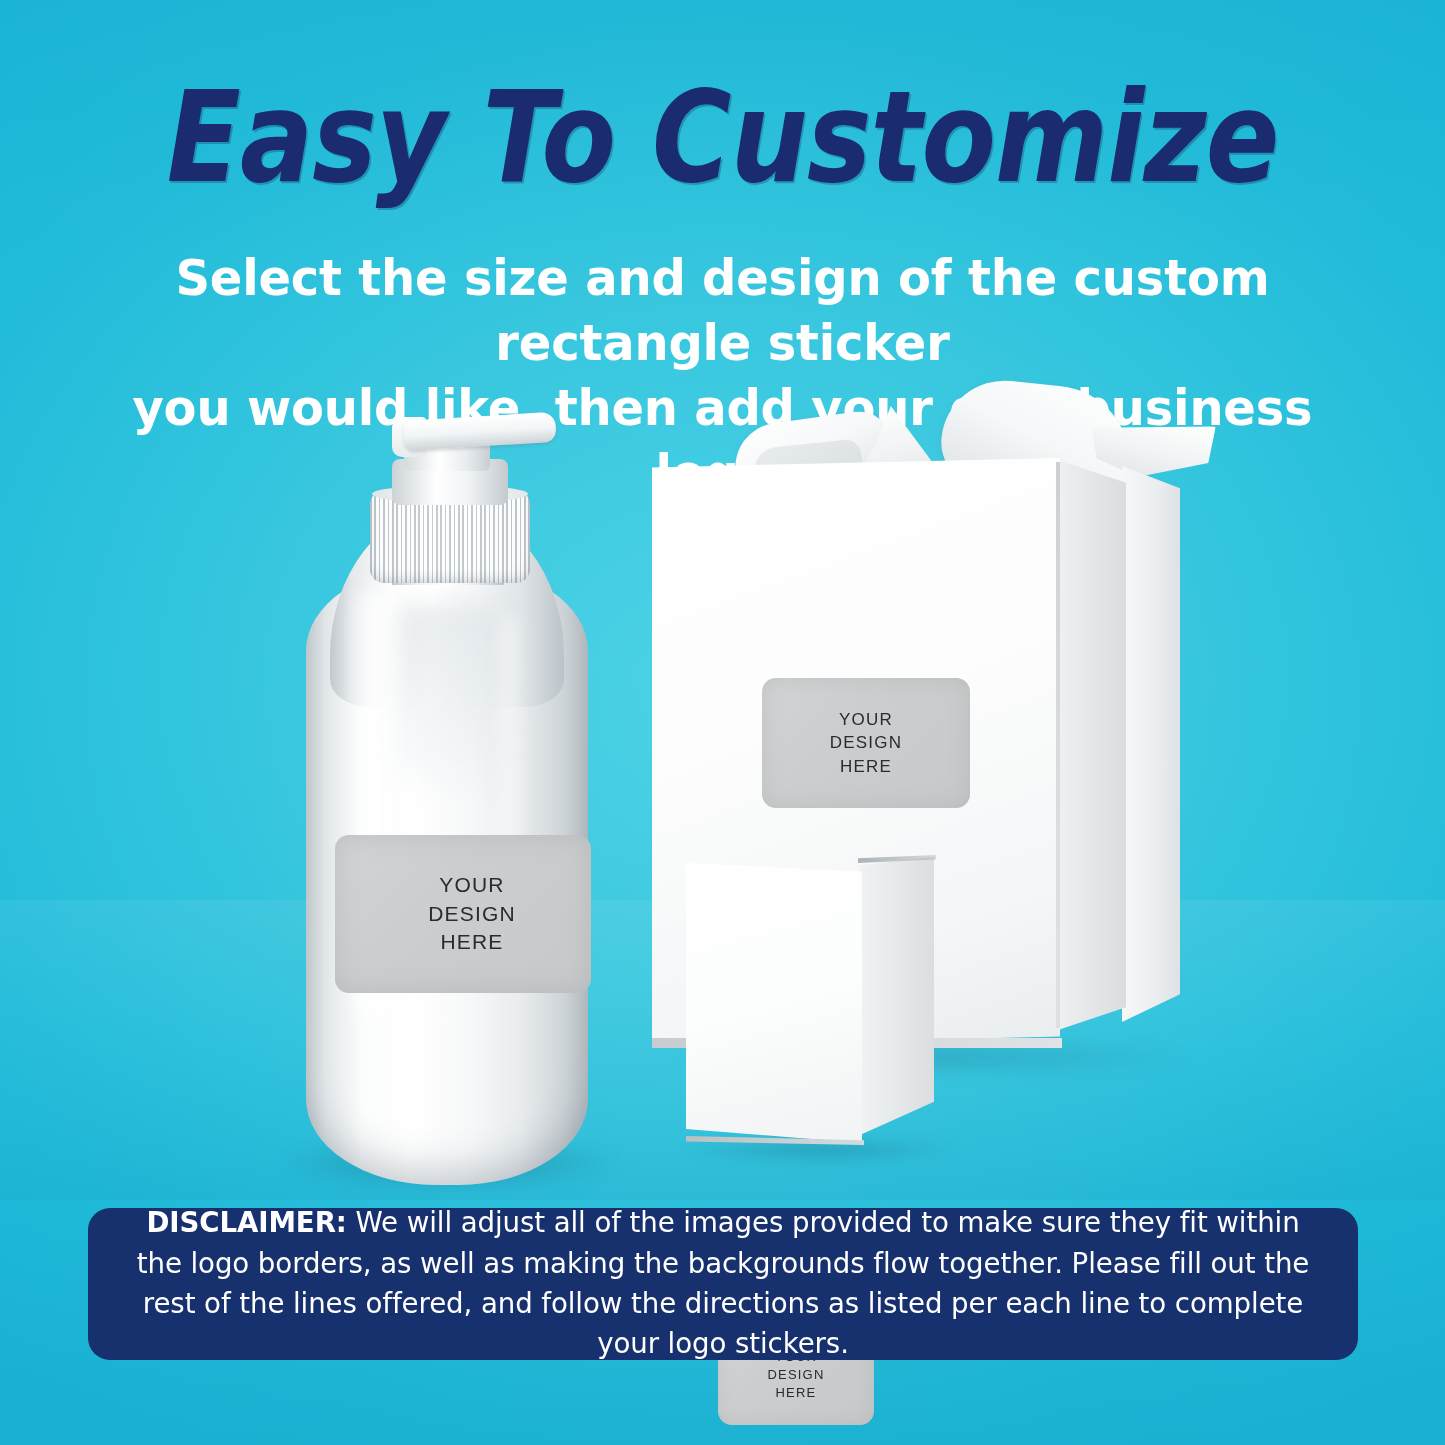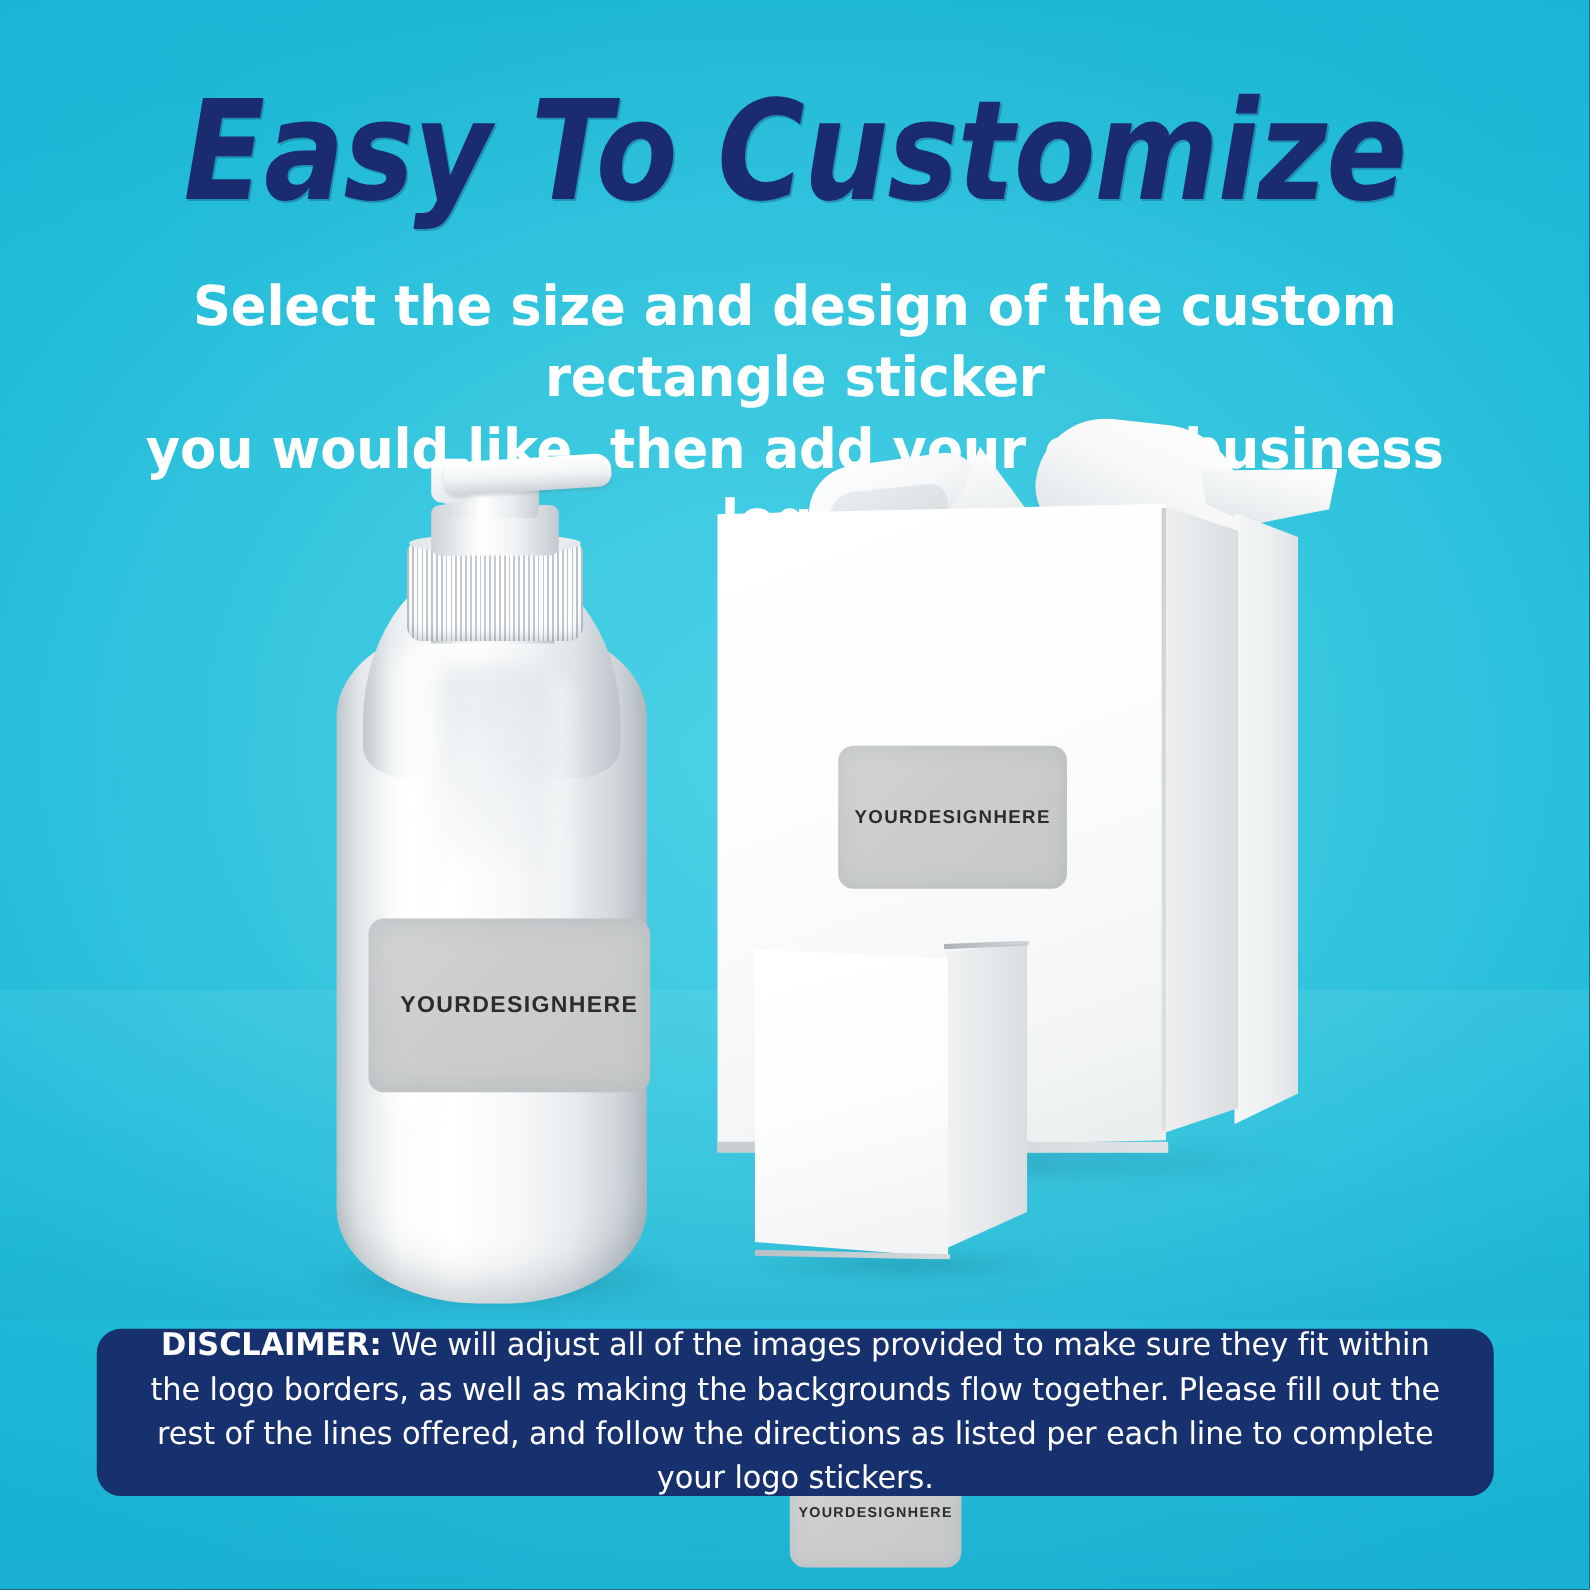--- a/index.html
+++ b/index.html
@@ -241,25 +241,26 @@
     border-radius: 10px 4px 4px 10px;
     background: linear-gradient(180deg,#ffffff 0%,#e7ebed 100%);
   }
 
   
   .sticker {
     position: absolute;
     background: linear-gradient(135deg, #d2d4d5 0%, #cbcdce 40%, #c6c8c9 100%);
     border-radius: 14px;
     display: flex;
+    flex-direction: column;
     align-items: center;
     justify-content: center;
     color: #2b2b2b;
     font-family: "Liberation Sans", sans-serif;
-    font-weight: 700;
+    font-weight: 400;
     text-align: center;
     letter-spacing: 1.2px;
     line-height: 1.38;
   }
   .sticker span { display: block; }
 
   .bottle-sticker {
     left: 39px;
     top: 420px;
     width: 238px;

